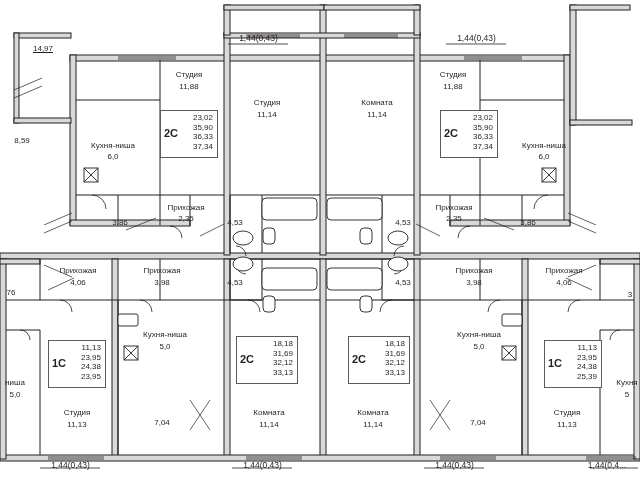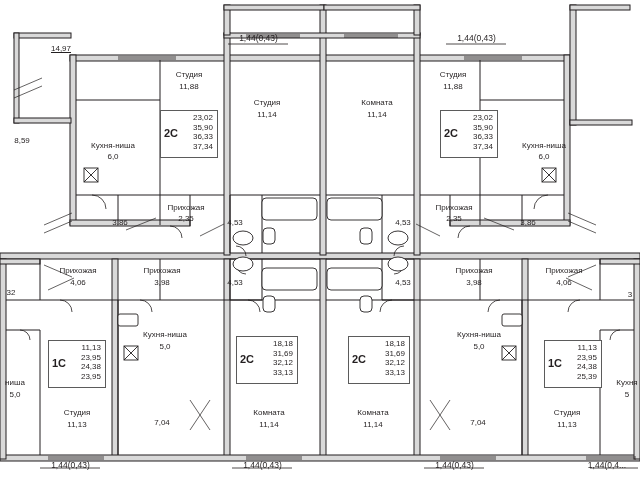--- a/index.html
+++ b/index.html
@@ -255,21 +255,21 @@
     </g>
   </svg>
 
   <div class="dim" style="left:206px;top:33px;width:105px;">1,44(0,43)</div>
   <div class="dim" style="left:424px;top:33px;width:105px;">1,44(0,43)</div>
   <div class="dim" style="left:18px;top:460px;width:105px;">1,44(0,43)</div>
   <div class="dim" style="left:210px;top:460px;width:105px;">1,44(0,43)</div>
   <div class="dim" style="left:402px;top:460px;width:105px;">1,44(0,43)</div>
   <div class="dim" style="left:572px;top:460px;width:70px;">1,44(0,4...</div>
 
-  <div class="lbl" style="left:36px;top:44px;width:50px;text-decoration:underline;">14,97</div>
+  <div class="lbl" style="left:18px;top:44px;width:50px;text-decoration:underline;">14,97</div>
   <div class="lbl" style="left:2px;top:136px;width:40px;">8,59</div>
 
   <div class="lbl" style="left:73px;top:141px;width:80px;">Кухня-ниша</div>
   <div class="lbl" style="left:73px;top:152px;width:80px;">6,0</div>
 
   <div class="lbl" style="left:160px;top:70px;width:58px;">Студия</div>
   <div class="lbl" style="left:160px;top:82px;width:58px;">11,88</div>
 
   <div class="lbl" style="left:232px;top:98px;width:70px;">Студия</div>
   <div class="lbl" style="left:232px;top:110px;width:70px;">11,14</div>
@@ -316,21 +316,21 @@
   <div class="lbl" style="left:534px;top:420px;width:66px;">11,13</div>
 
   <div class="lbl" style="left:232px;top:408px;width:74px;">Комната</div>
   <div class="lbl" style="left:232px;top:420px;width:74px;">11,14</div>
   <div class="lbl" style="left:336px;top:408px;width:74px;">Комната</div>
   <div class="lbl" style="left:336px;top:420px;width:74px;">11,14</div>
 
   <div class="lbl" style="left:142px;top:418px;width:40px;">7,04</div>
   <div class="lbl" style="left:458px;top:418px;width:40px;">7,04</div>
 
-  <div class="lbl" style="left:0px;top:288px;width:22px;">32</div>
+  <div class="lbl" style="left:0px;top:288px;width:22px;">76</div>
   <div class="lbl" style="left:0px;top:378px;width:30px;">ниша</div>
   <div class="lbl" style="left:0px;top:390px;width:30px;">5,0</div>
   <div class="lbl" style="left:612px;top:378px;width:30px;">Кухня</div>
   <div class="lbl" style="left:612px;top:390px;width:30px;">5</div>
   <div class="lbl" style="left:620px;top:290px;width:20px;">3</div>
 
   <div class="areabox" style="left:160px;top:110px;width:58px;height:48px;">
     <span class="type">2С</span>
     <span class="nums">23,02
 35,90

